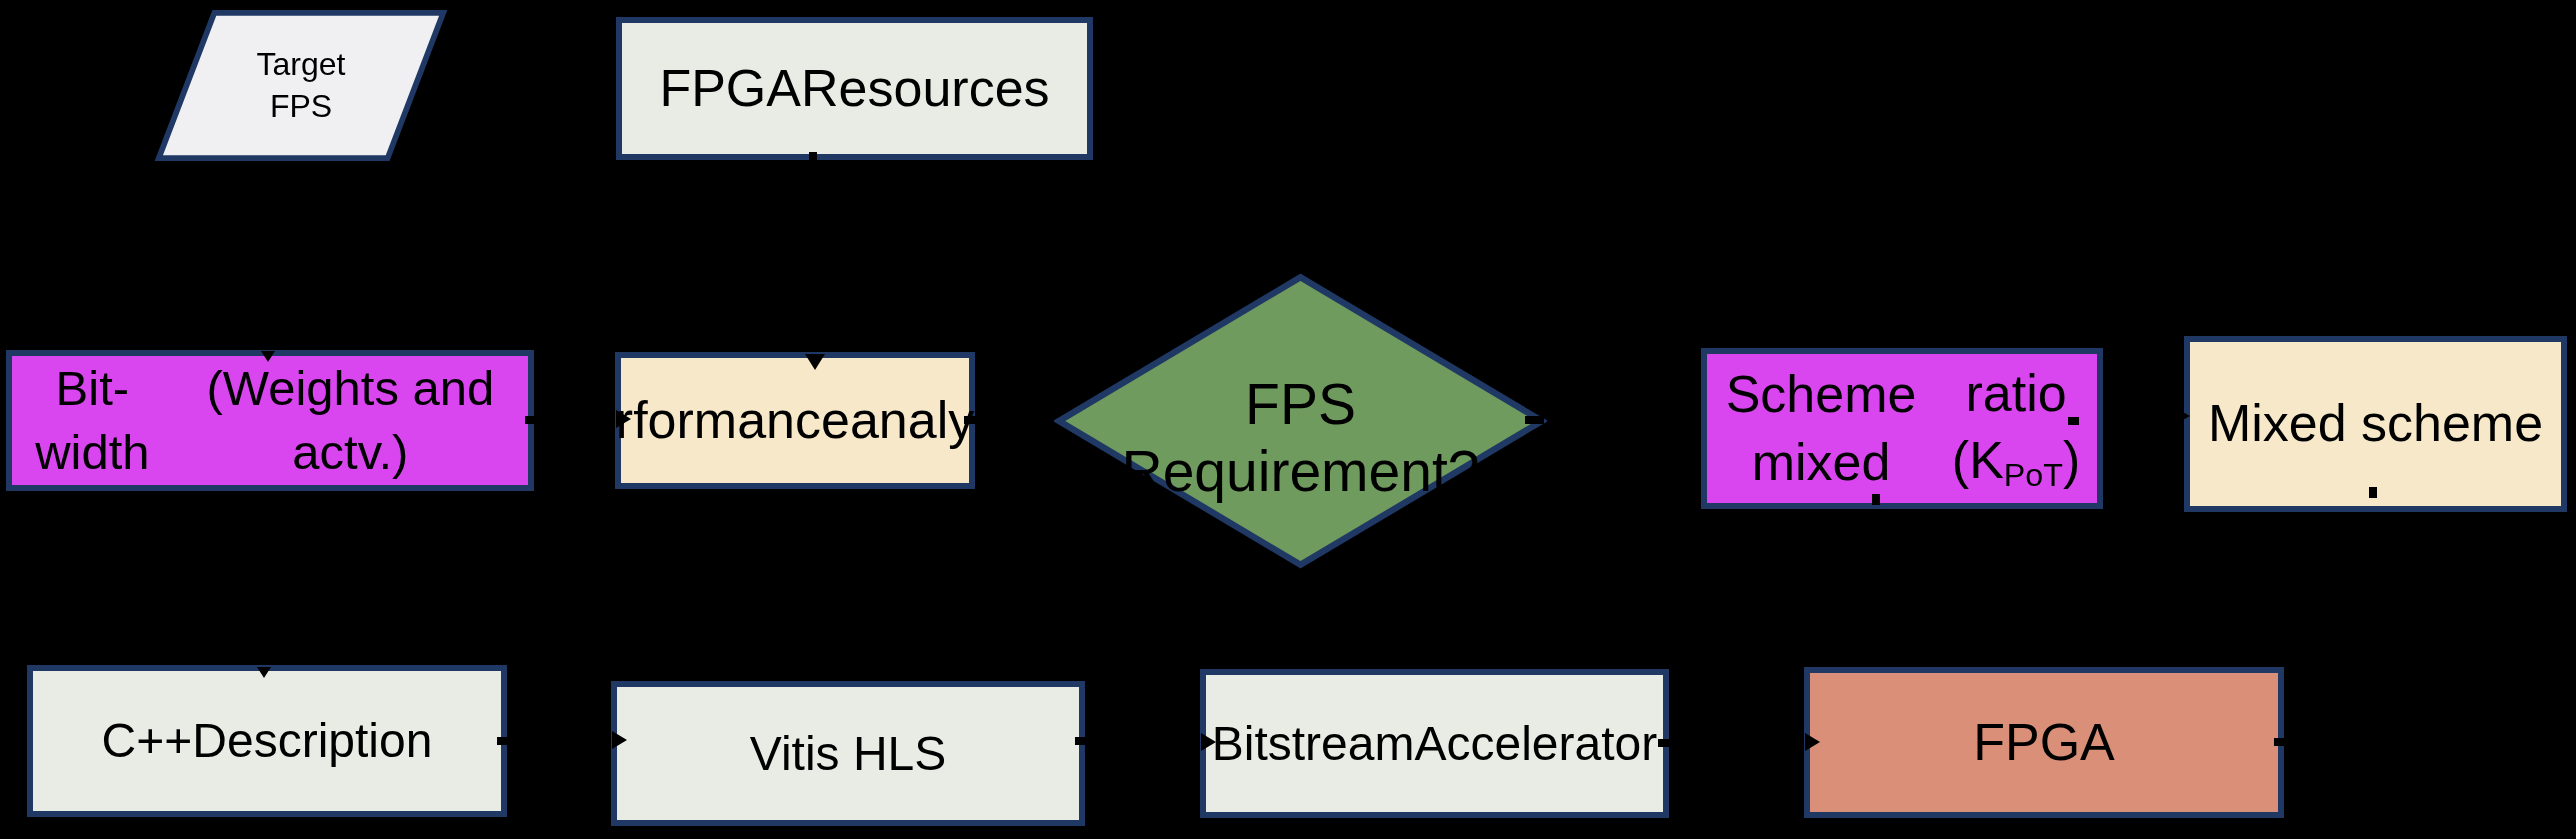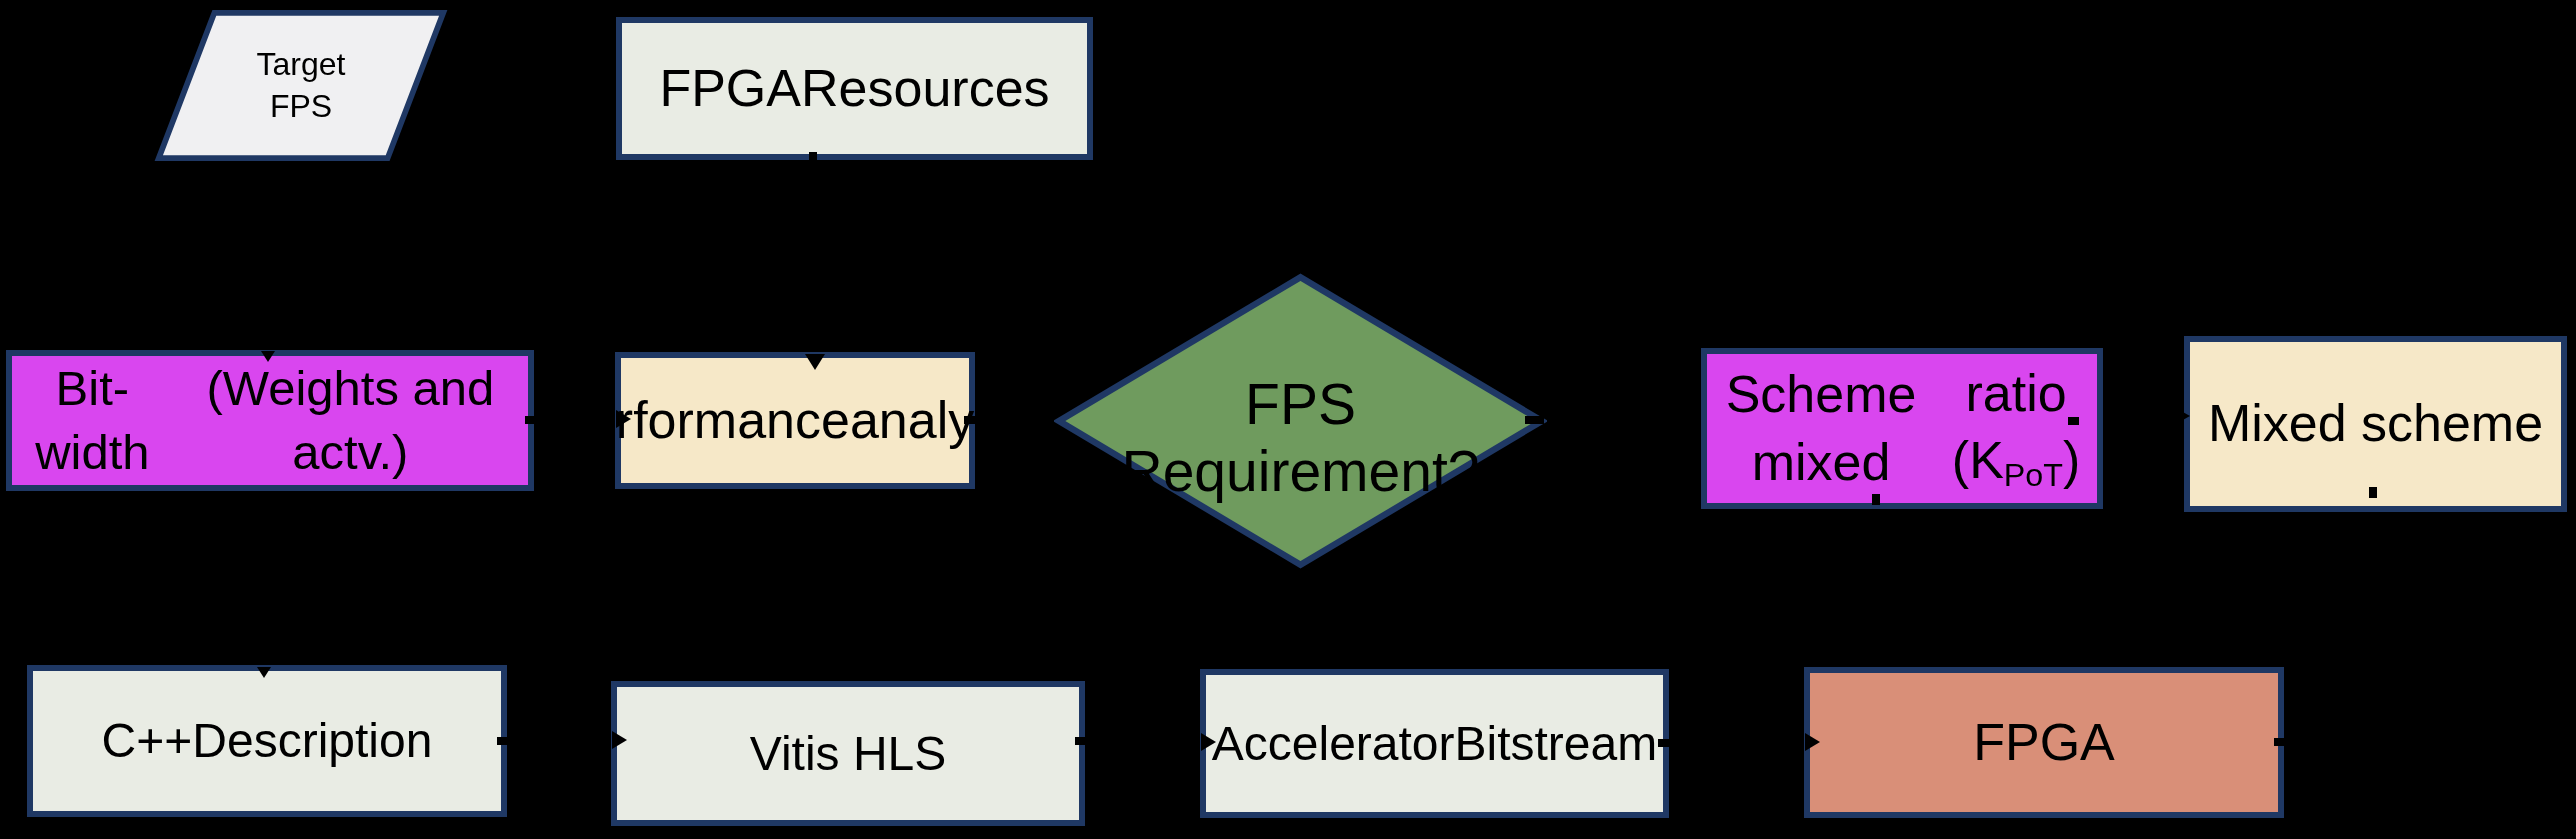--- a/index.html
+++ b/index.html
@@ -103,22 +103,22 @@
 <div class="node fill-gray f-bottom-spread" style="left:27px;top:665px;width:480px;height:152px;">
   <div>C++</div>
   <div>Description</div>
 </div>
 
 <div class="node fill-gray f-bottom" style="left:611px;top:669px;width:474px;height:145px;margin-top:12px;">
   <div>Vitis HLS</div>
 </div>
 
 <div class="node fill-gray f-bottom" style="left:1200px;top:669px;width:469px;height:149px;">
+  <div>Bitstream</div>
   <div>Accelerator</div>
-  <div>Bitstream</div>
 </div>
 
 <div class="node fill-salmon f-fpga" style="left:1804px;top:667px;width:480px;height:151px;">
   <div>FPGA</div>
 </div>
 
 <div class="ah-down" style="left:805px;top:354px;"></div>
 <div class="ah-down-sm" style="left:261px;top:351px;"></div>
 <div class="ah-down-sm" style="left:257px;top:667px;"></div>
 

